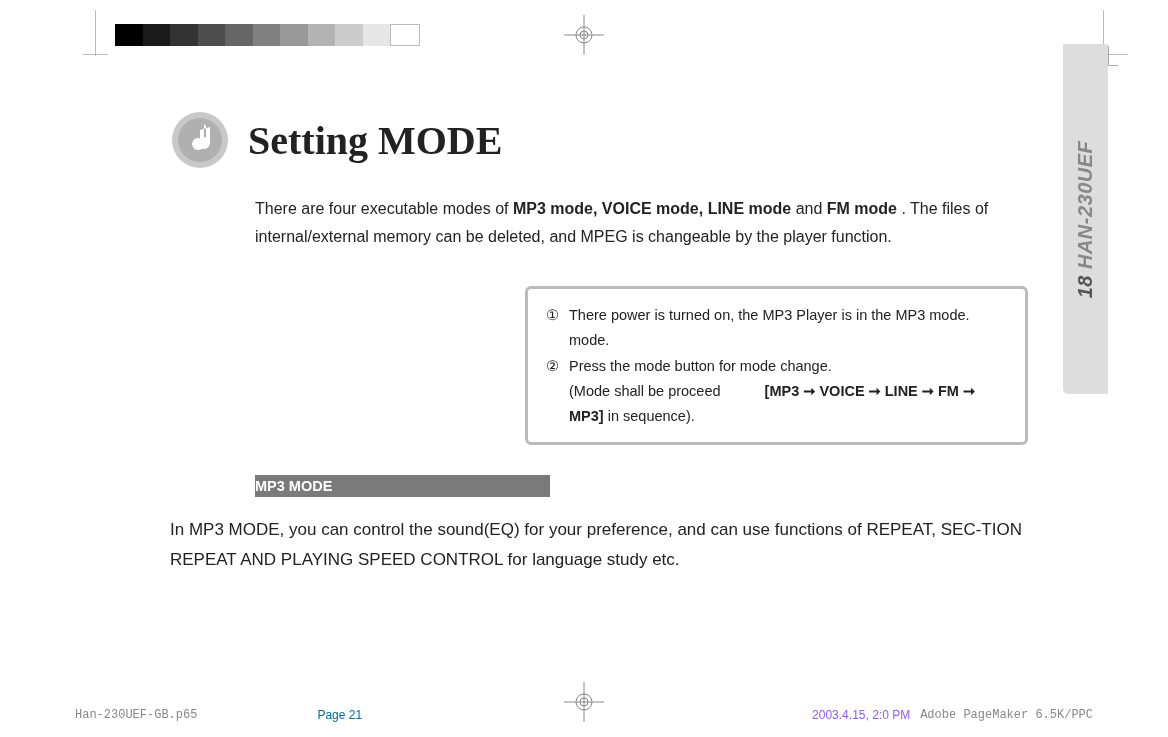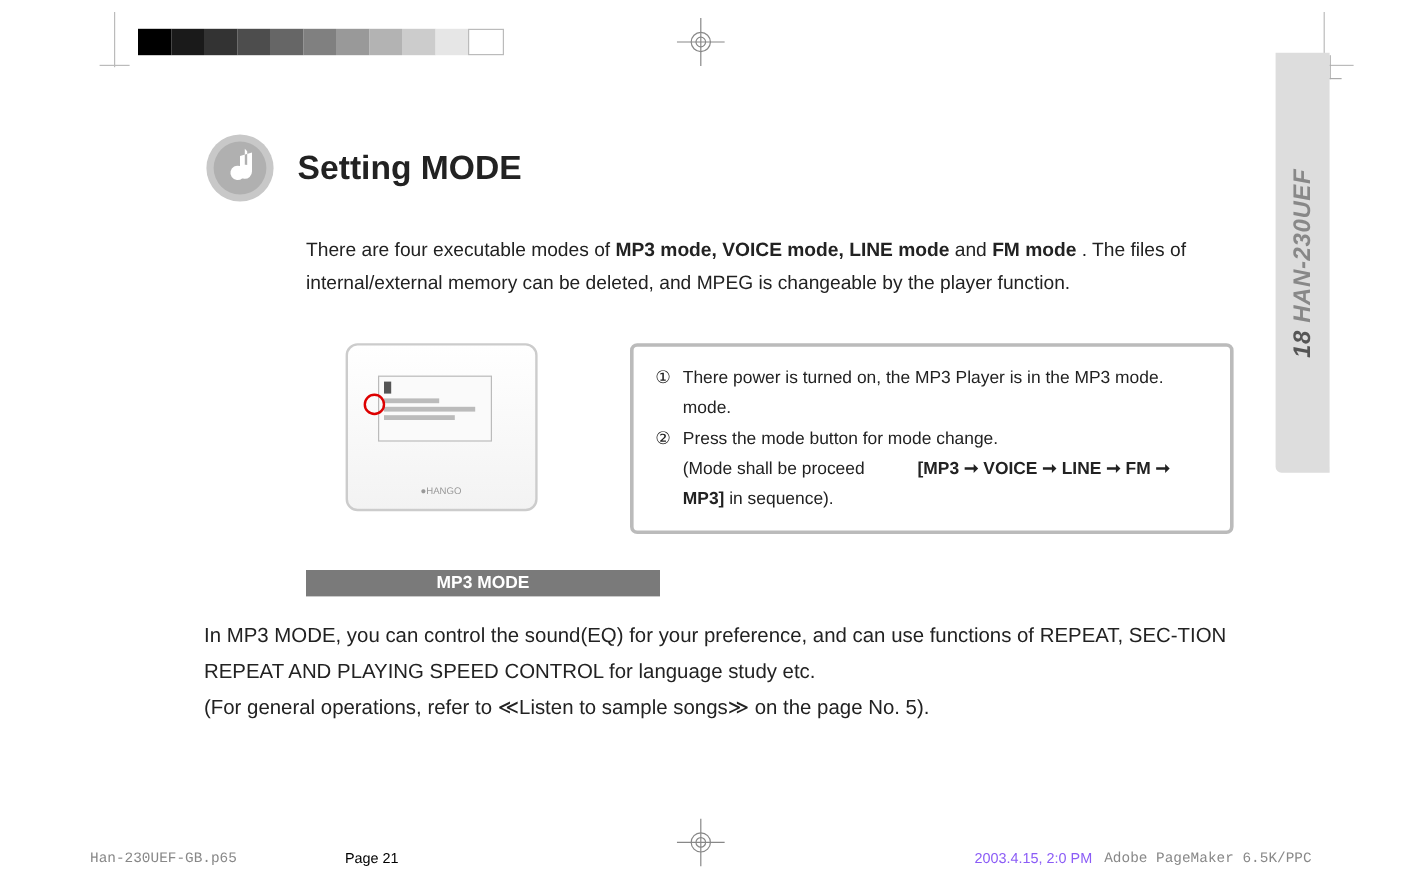--- a/index.html
+++ b/index.html
@@ -20,21 +20,21 @@
 
   
   .reg-mark { position: absolute; width: 40px; height: 40px; }
   .reg-top { top: 15px; left: 564px; }
   .reg-bottom { top: 682px; left: 564px; }
 
   
   .content { position: absolute; top: 110px; left: 170px; right: 140px; bottom: 90px; }
   .heading-row { display: flex; align-items: center; gap: 18px; margin-bottom: 25px; }
   .heading-icon { width: 60px; height: 60px; flex-shrink:0; }
-  h1 { font-size: 28px; font-weight: bold; }
+  h1 { font-size: 40px; font-weight: bold; font-family: Liberation Serif, serif; }
 
   .intro { font-size: 16px; line-height: 1.75; margin-left: 85px; margin-bottom: 35px; }
   .intro b { font-weight: bold; }
 
   .mid-row { display: flex; align-items: flex-start; gap: 45px; margin-left: 85px; margin-bottom: 30px;}
   .device-col { width: 225px; text-align: center; }
   .device-box { width: 160px; height: 140px; margin: 0 auto 12px; border: 2px solid #ccc; border-radius: 10px; position: relative; background: linear-gradient(#fff,#f3f3f3); }
   .device-screen { position:absolute; top:25px; left:25px; width:95px; height:55px; border:1px solid #bbb; background:#fafafa; }
   .device-screen::before{content:""; position:absolute; top:4px; left:4px; width:6px; height:10px; background:#555;}
   .device-screen-lines{ position:absolute; top:18px; left:4px; right:4px; height:30px; }
@@ -43,33 +43,33 @@
   .device-screen-lines span:nth-child(2){width:90%;}
   .device-screen-lines span:nth-child(3){width:70%;}
   .device-brand{ position:absolute; bottom:10px; left:0; right:0; text-align:center; font-size:8px; color:#999;}
   .device-circle { position:absolute; top:40px; left:13px; width:18px; height:18px; border:2px solid #d00; border-radius:50%; }
   .device-cap { font-size: 15px; color:#222; }
 
   .instr-box { flex: 1; border: 3px solid #bbb; border-radius: 6px; padding: 12px 16px; font-size: 14.5px; line-height: 1.7; }
   .instr-box table td:first-child{ vertical-align: top; padding-right:8px; white-space:nowrap;}
   .instr-box b { font-weight: bold; margin-left: 40px; }
 
-  .section-header { width: 295px; background: #7a7a7a; color:#fff; text-align:center; font-weight:bold; font-size:14.5px; padding:3px 0; margin-left:85px; margin-bottom:18px; }
+  .section-header { width: 295px; background: #7a7a7a; color:#fff; font-weight:bold; font-size:14.5px; padding:3px 0; margin-left:85px; margin-bottom:18px; }
 
   .body-text { font-size: 17px; line-height: 1.75; margin-left:0; }
 
   
   .side-tab { position: absolute; right: 60px; top: 44px; width: 45px; height: 350px; background: #ddd; border-radius: 0 0 0 5px; display:flex; align-items:center; justify-content:center; }
   .side-tab-text { transform: rotate(-90deg); white-space: nowrap; font-style: italic; font-weight: bold; font-size: 20px; color:#888; letter-spacing: 0.5px;}
   .side-tab-text span.page { color:#555; }
 
   
   .footer { position:absolute; left:75px; right:75px; top:708px; font-size:12px; display:flex; align-items:center; }
   .footer .f-file { font-family: "Courier New", monospace; color:#888; }
-  .footer .f-page { margin-left: 90px; color:#000000;}
+  .footer .f-page { margin-left: 120px; color:#0369a1;}
   .footer .f-date { margin-left: auto; color:#8b5cf6; margin-right:10px;}
   .footer .f-app  { font-family: "Courier New", monospace; color:#888;}
 
   
   .trim-v { position:absolute; width:1px; background:#bbb; }
   .trim-h { position:absolute; height:1px; background:#bbb; }
   .trim-l { left:95px; top:10px; height:46px; }
   .trim-r { left:1103px; top:10px; height:46px; }
   .trim-t1{ top:54px; left:83px; width:25px; }
   .trim-t2{ top:54px; right:40px; width:25px; }
@@ -148,31 +148,20 @@
       </svg>
       <h1>Setting MODE</h1>
     </div>
 
     <p class="intro">
       <span>There are four executable modes of </span><b>MP3 mode, VOICE mode, LINE mode</b><span> and </span><b>FM mode</b><span> . The files of internal/external memory can be deleted, and MPEG is changeable by the player function.</span>
     </p>
 
     <div class="mid-row">
       <div class="device-col">
-        <div class="device-box">
-          <div class="device-screen">
-            <div class="device-screen-lines">
-                <span></span>
-                <span></span>
-                <span></span>
-              </div>
-          </div>
-          <div class="device-circle"></div>
-          <div class="device-brand">●HANGO</div>
-        </div>
       </div>
 
       <div class="instr-box">
         <table>
           <tbody>
               <tr>
             <td>①</td>
             <td>There power is turned on, the MP3 Player is in the MP3 mode. mode.</td>
           </tr>
           <tr>
@@ -184,21 +173,20 @@
           </tr>
         </tbody>
           </table>
       </div>
     </div>
 
     <div class="section-header">MP3 MODE</div>
 
     <div class="body-text">
       <p>In MP3 MODE, you can control the sound(EQ) for your preference, and can use functions of REPEAT, SEC-TION REPEAT AND PLAYING SPEED CONTROL for language study etc.</p>
-      <p>(For general operations, refer to ≪Listen to sample songs≫ on the page No. 5).</p>
     </div>
   </div>
 
   <div class="footer">
     <span class="f-file">Han-230UEF-GB.p65</span>
     <span class="f-page">Page 21</span>
     <span class="f-date">2003.4.15, 2:0 PM</span>
     <span class="f-app">Adobe PageMaker 6.5K/PPC</span>
   </div>
 

